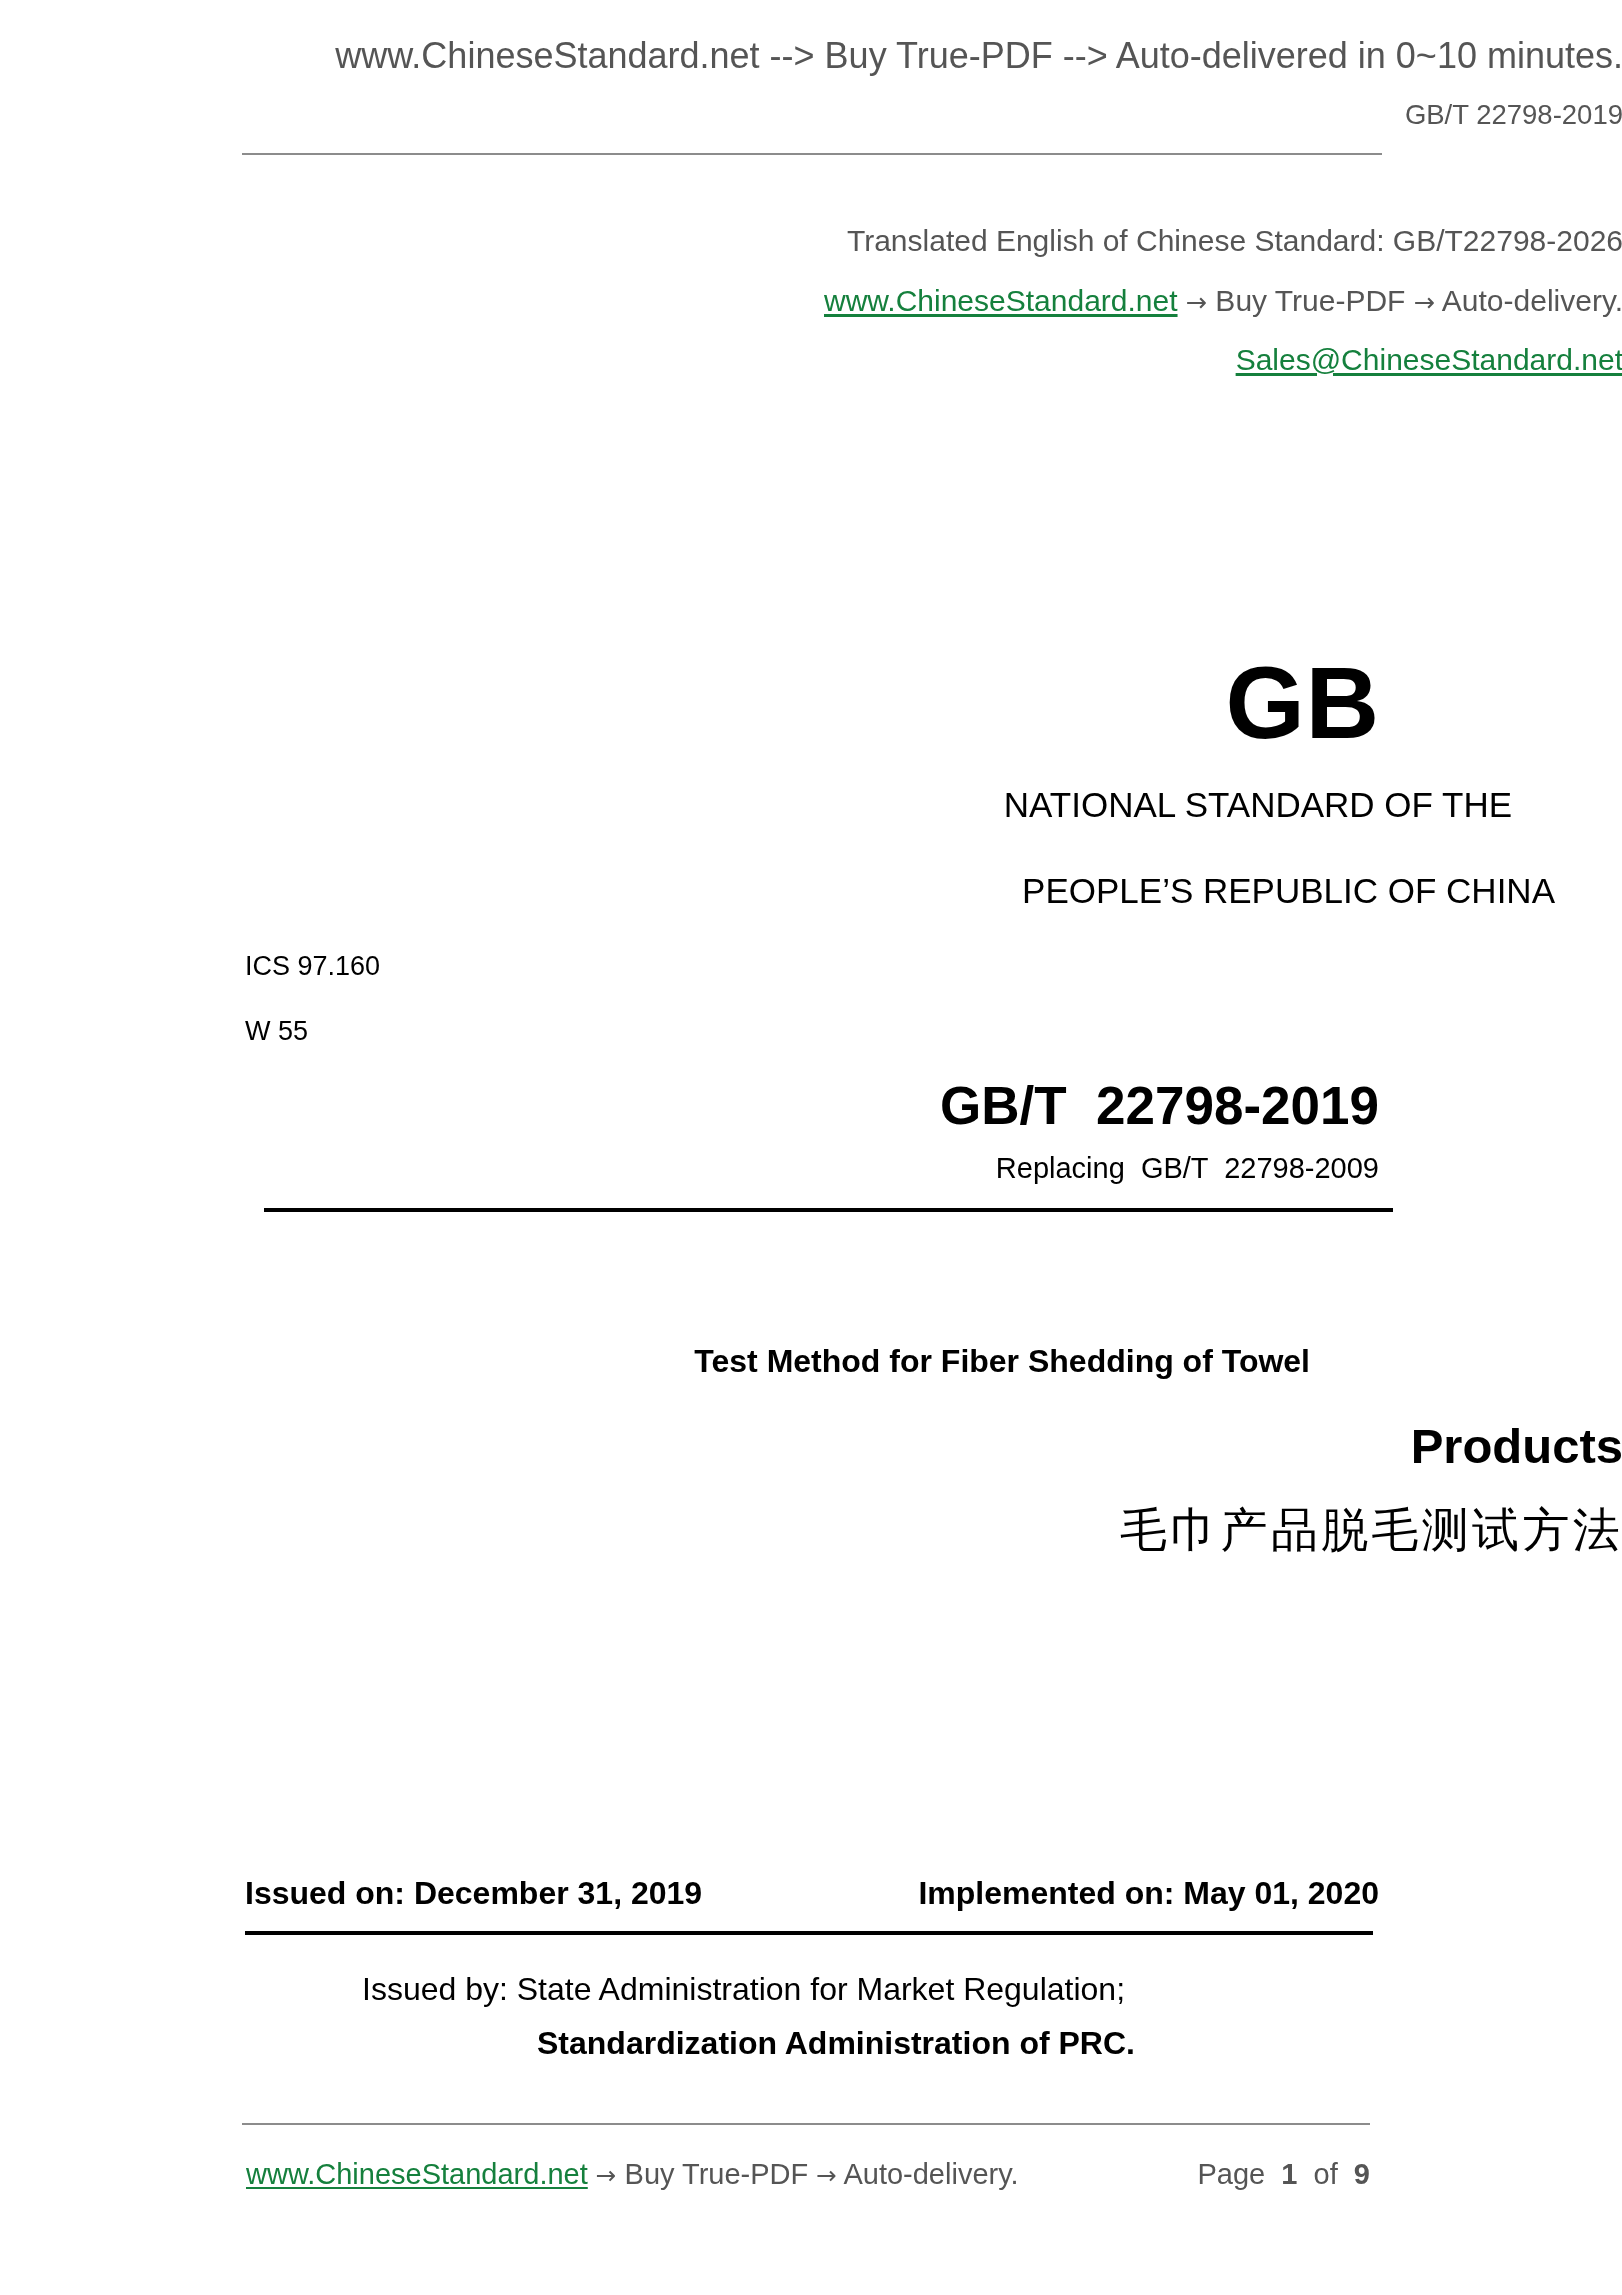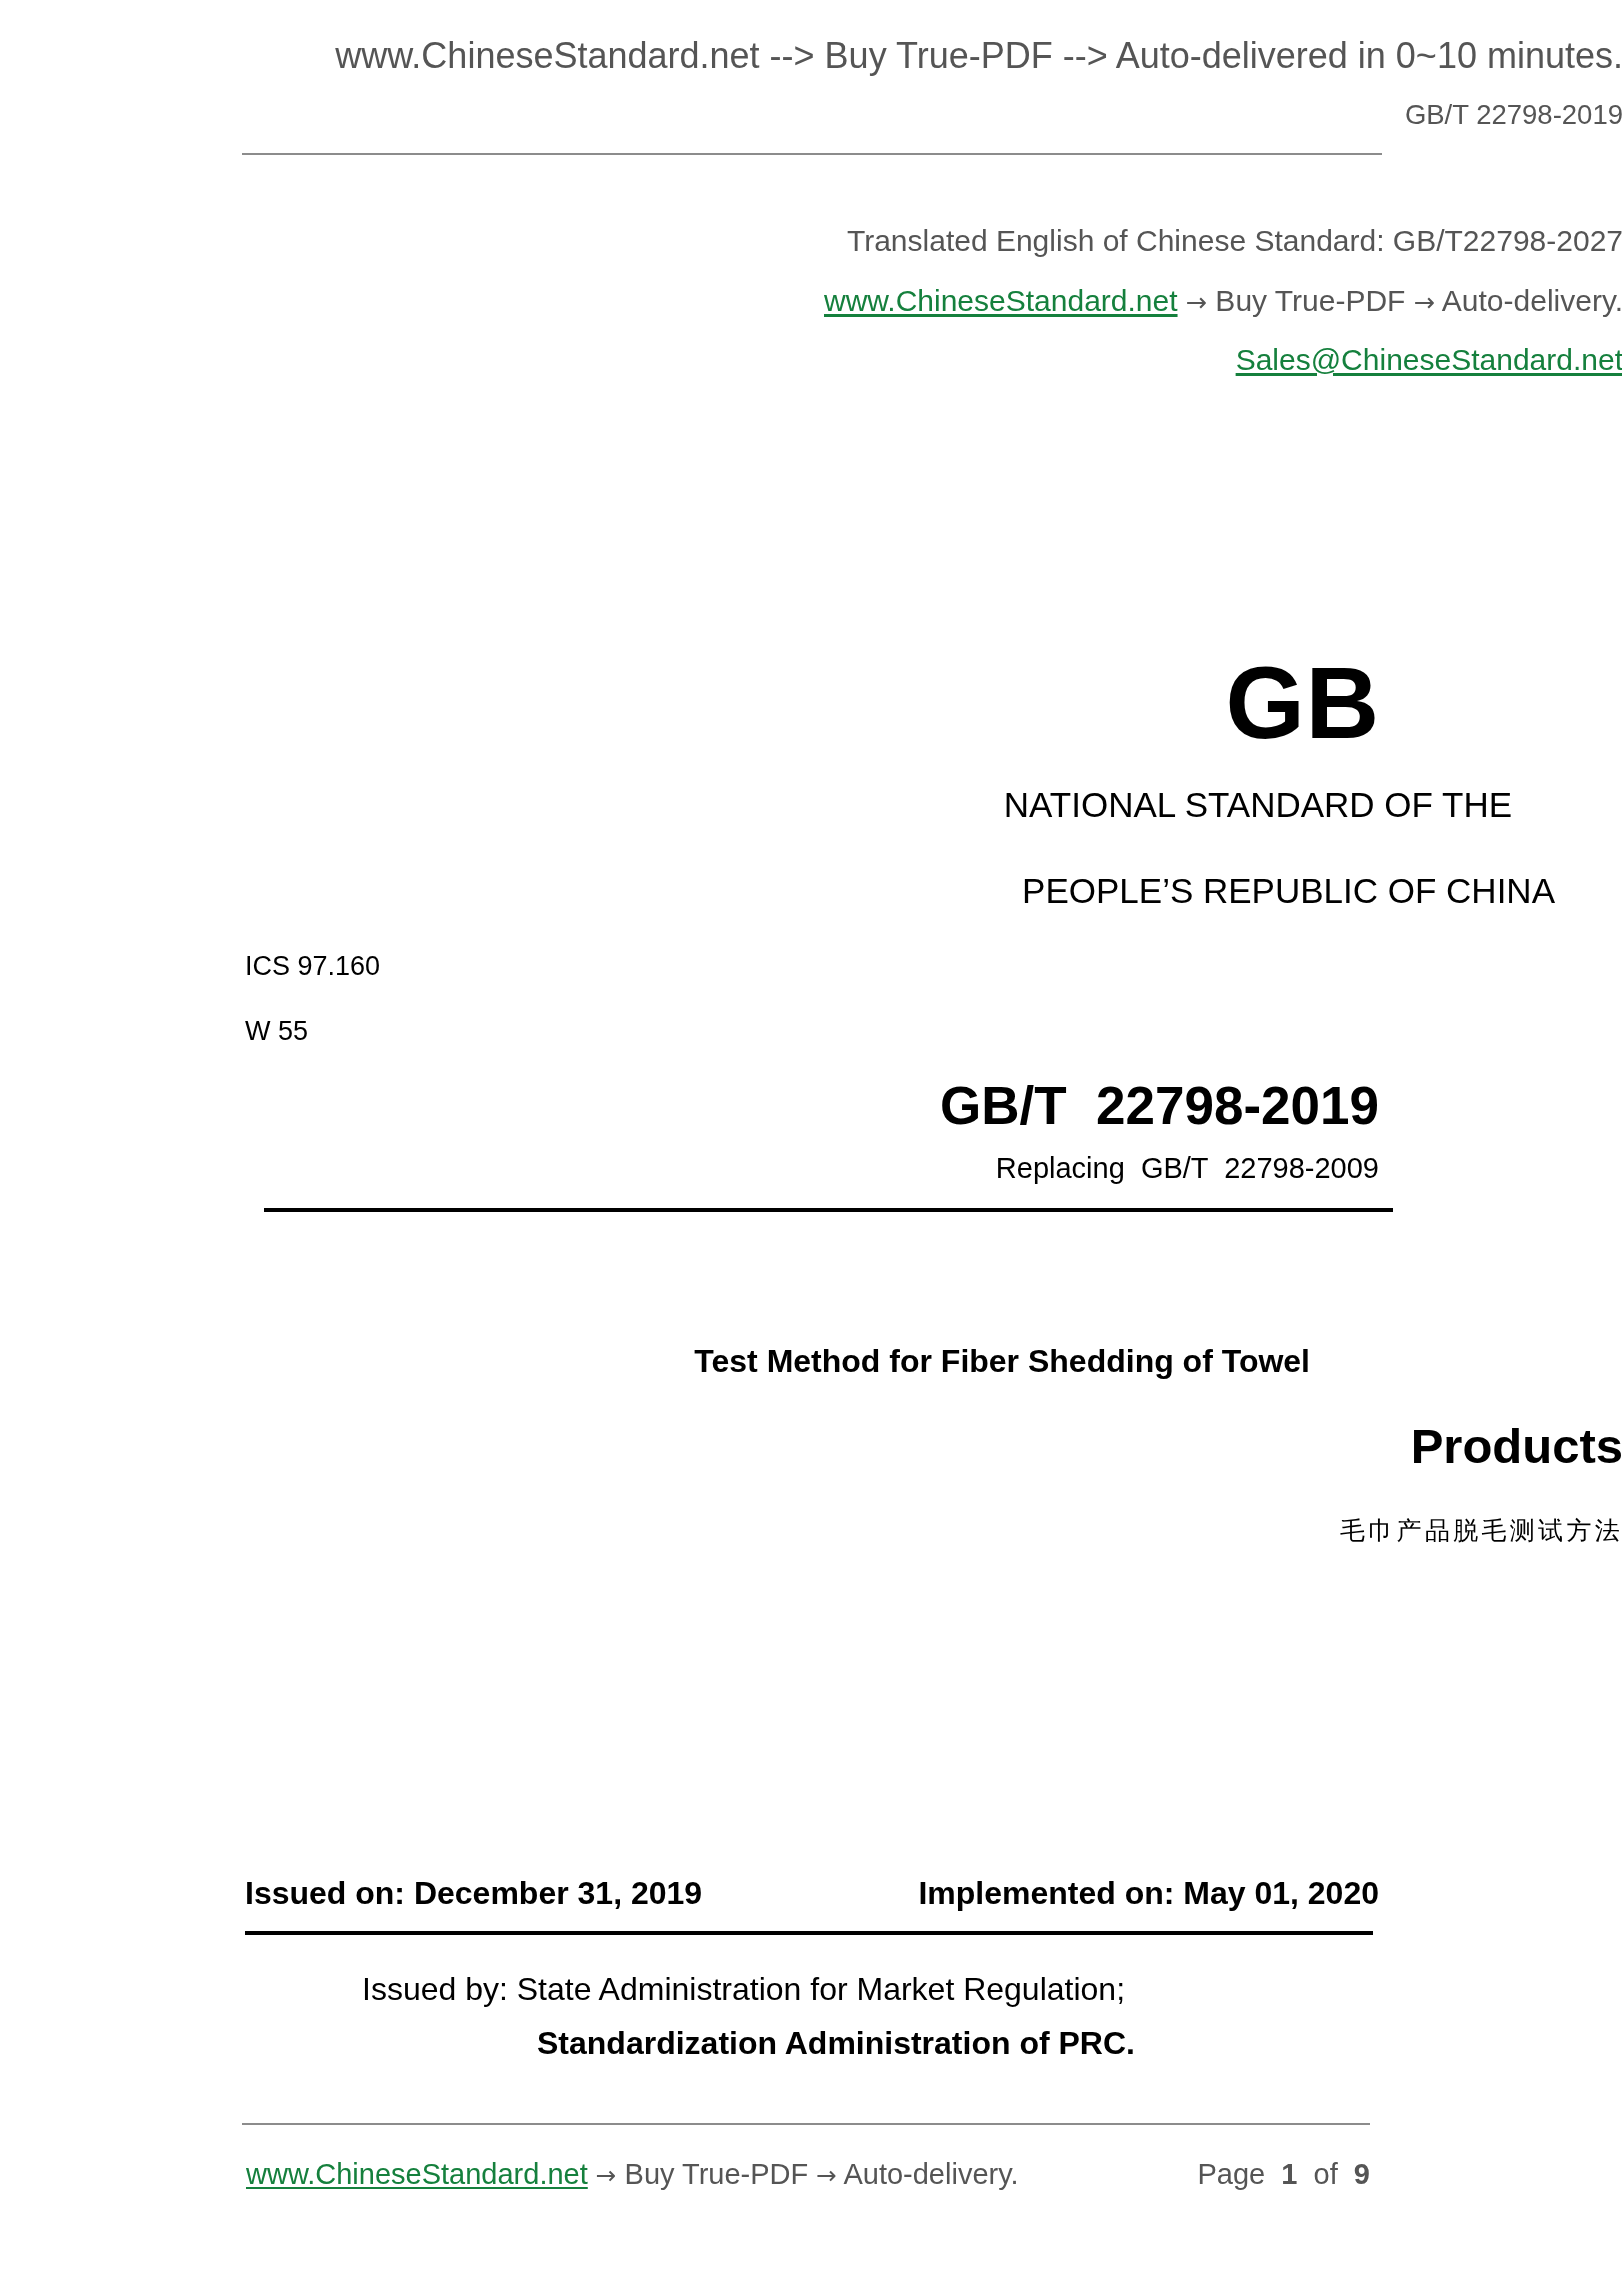--- a/index.html
+++ b/index.html
@@ -91,21 +91,21 @@
     #title-en-1 {
       left: 16px; width: 1294px; top: 1333px;
       font-size: 32px; line-height: 57px; font-weight: bold;
     }
     #title-en-2 {
       left: 0; width: 1623px; top: 1418px;
       font-size: 49px; line-height: 57px; font-weight: bold;
     }
     #title-cn {
       left: 0; width: 1623px; top: 1509px;
-      font-size: 25px; line-height: 42px;
+      font-size: 47px; line-height: 42px;
       letter-spacing: 3.3px;
     }
 
     #issued-on {
       left: 245px; top: 1874px;
       font-size: 32px; line-height: 38px; font-weight: bold;
     }
     #implemented-on {
       right: 244px; top: 1874px;
       font-size: 32px; line-height: 38px; font-weight: bold;
@@ -143,21 +143,21 @@
     .bold { font-weight: bold; }
     .arrow { font-family: "DejaVu Sans", sans-serif; font-size: 0.85em; }
   </style>
 </head>
 <body>
 
 <div id="top-banner" class="abs center-text gray">www.ChineseStandard.net --&gt; Buy True-PDF --&gt; Auto-delivered in 0~10 minutes.</div>
 <div id="top-docno" class="abs center-text gray">GB/T 22798-2019</div>
 <div id="top-rule" class="abs"></div>
 
-<div id="translated-line" class="abs center-text gray">Translated English of Chinese Standard: GB/T22798-2027</div>
+<div id="translated-line" class="abs center-text gray">Translated English of Chinese Standard: GB/T22798-2026</div>
 <div id="buy-line" class="abs center-text gray">
   <span class="link">www.ChineseStandard.net</span><span class="arrow"> </span><span class="arrow">→</span><span> Buy True-PDF </span><span class="arrow">→</span><span> Auto-delivery.</span>
 </div>
 <div id="sales-line" class="abs center-text gray">
   <span class="link">Sales@ChineseStandard.net</span>
 </div>
 
 <div id="gb-mark" class="abs">GB</div>
 <div id="national-1" class="abs center-text">NATIONAL STANDARD OF THE</div>
 <div id="national-2" class="abs center-text">PEOPLE’S REPUBLIC OF CHINA</div>

